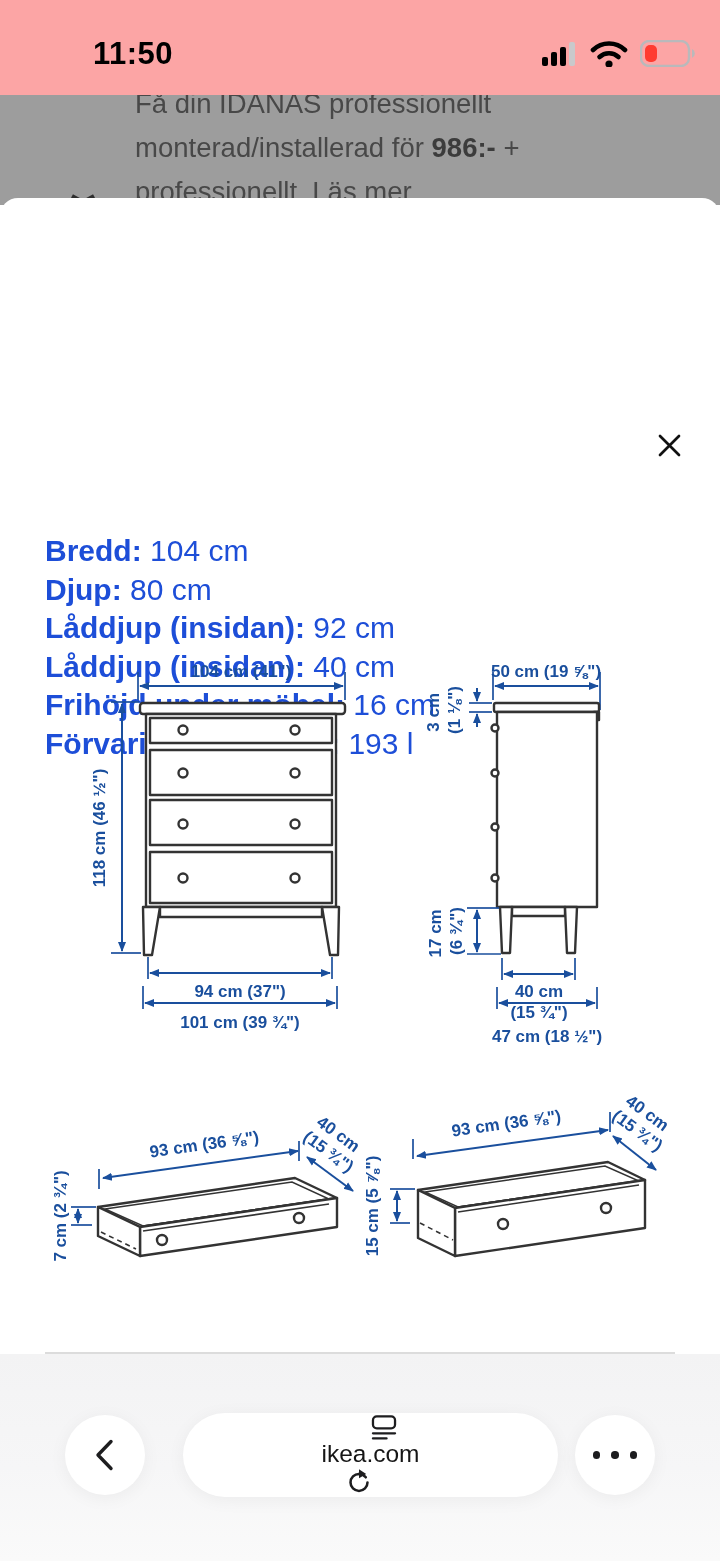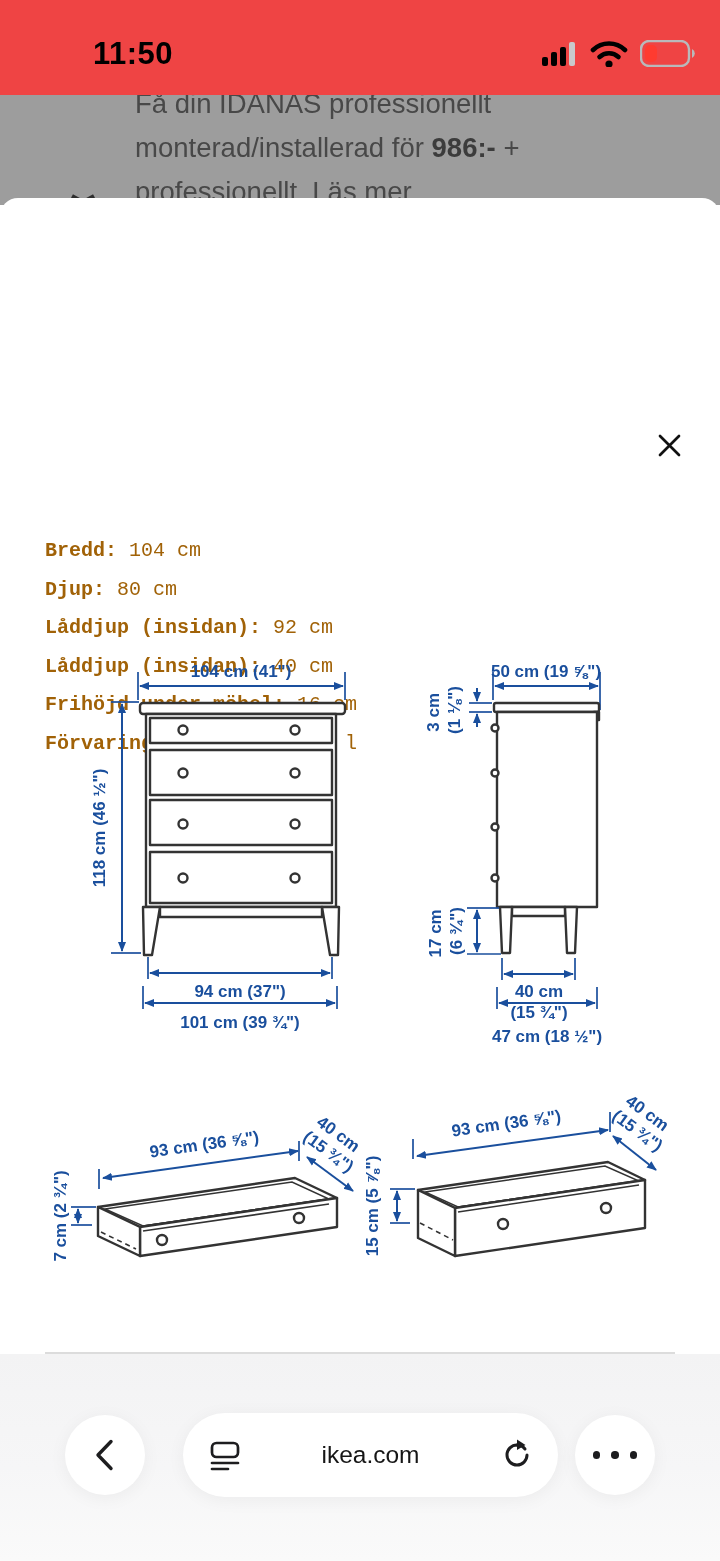--- a/index.html
+++ b/index.html
@@ -1,52 +1,52 @@
 <!DOCTYPE html>
 <html><head>
 <meta charset="utf-8">
 <style>
   html,body{margin:0;padding:0;}
   body{width:720px;height:1561px;position:relative;overflow:hidden;background:#fff;
        font-family:"Liberation Sans",sans-serif;-webkit-font-smoothing:antialiased;}
   .abs{position:absolute;}
 
   
-  #status-bar{left:0;top:0;width:720px;height:95px;background:#ef4444;}
+  #status-bar{left:0;top:0;width:720px;height:95px;background:#fca5a5;}
   #time{left:93px;top:36px;font-size:31px;font-weight:700;color:#000;letter-spacing:.5px;}
   #sb-icons{right:22px;top:40px;display:flex;align-items:center;gap:12px;}
 
   
   #banner{left:0;top:95px;width:720px;height:110px;background:#9d9d9d;overflow:hidden;padding-left:40px;}
   #banner-icon{left:64px;top:99px;}
   #banner-text{left:135px;top:-13px;width:520px;font-size:27.5px;line-height:44px;color:#484848;}
   #banner-text b{color:#3c3c3c;}
 
   
   #sheet{left:0;top:198px;width:720px;height:1154px;background:#fff;border-radius:18px 18px 0 0;}
   #close-btn{left:645px;top:223px;width:48px;height:48px;display:flex;align-items:center;justify-content:center;cursor:pointer;}
 
-  #spec-list{left:45px;top:334px;font-size:20px;line-height:38.6px;color:#a16207;font-family:Liberation Mono, monospace;}
+  #spec-list{left:45px;top:334px;font-size:30px;line-height:38.6px;color:#1d4ed8;}
   #spec-list .lbl{font-weight:700;}
 
   svg text{font-family:"Liberation Sans",sans-serif;font-weight:700;font-size:17px;fill:#1a4f9d;}
   .dim{stroke:#1a4f9d;stroke-width:2;fill:none;}
   .ext{stroke:#1a4f9d;stroke-width:1.7;fill:none;}
   .furn{stroke:#333;stroke-width:2.4;fill:#fff;stroke-linejoin:round;}
   .furn-thin{stroke:#333;stroke-width:1.6;fill:none;}
 
   
   #divider{left:45px;top:1352px;width:630px;height:2px;background:#dcdcdc;}
   #toolbar{left:0;top:1354px;width:720px;height:207px;background:linear-gradient(180deg,#f3f3f4 0%,#f6f6f7 55%,#fafafa 100%);}
   .tb-circle{position:absolute;width:80px;height:80px;border-radius:50%;background:#fff;
              box-shadow:0 3px 18px rgba(0,0,0,.05);display:flex;align-items:center;justify-content:center;cursor:pointer;}
   #back-btn{left:65px;top:61px;}
   #more-btn{left:575px;top:61px;}
   #address-bar{position:absolute;left:183px;top:59px;width:375px;height:84px;border-radius:42px;background:#fff;
-               box-shadow:0 3px 18px rgba(0,0,0,.05);display:flex;align-items:center;cursor:pointer;}
+               box-shadow:0 3px 18px rgba(0,0,0,.05);display:flex;align-items:center;cursor:pointer;flex-direction:column;}
   #url-text{flex:1;text-align:center;font-size:24.5px;color:#161616;}
   #reader-btn{margin-left:26px;}
   #reload-btn{margin-right:24px;}
   .dots{display:flex;gap:11px;}
   .dots i{width:7.5px;height:7.5px;border-radius:50%;background:#1d1d1f;}
 </style>
 </head>
 <body>
 
 <div class="abs" id="status-bar">

